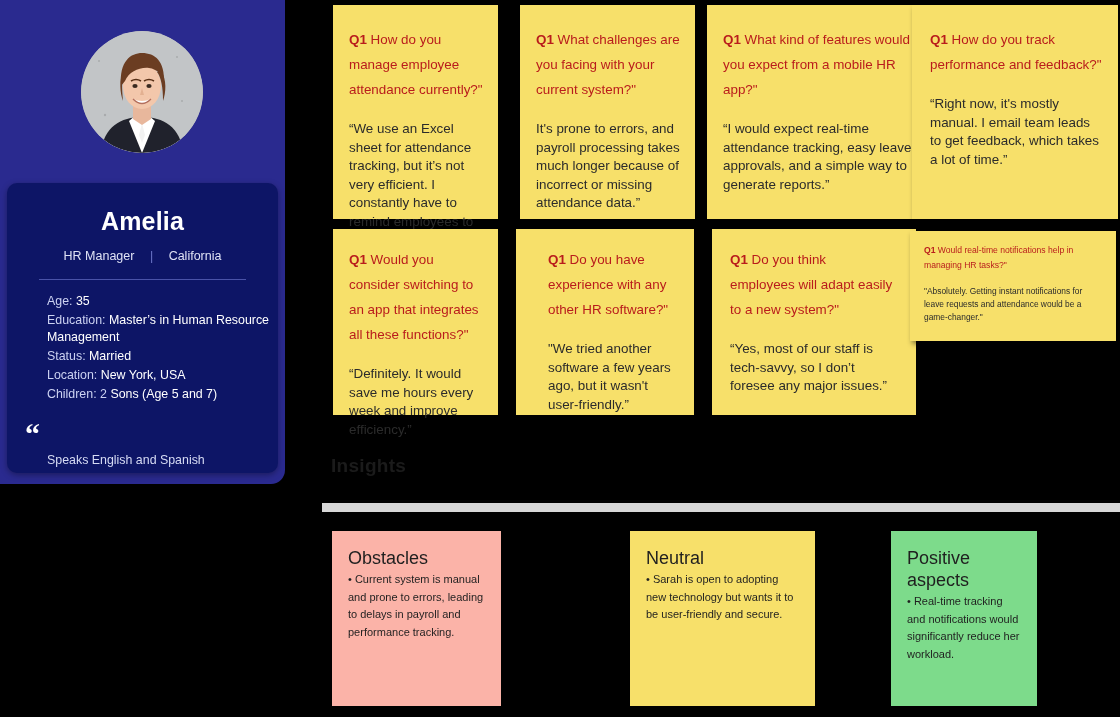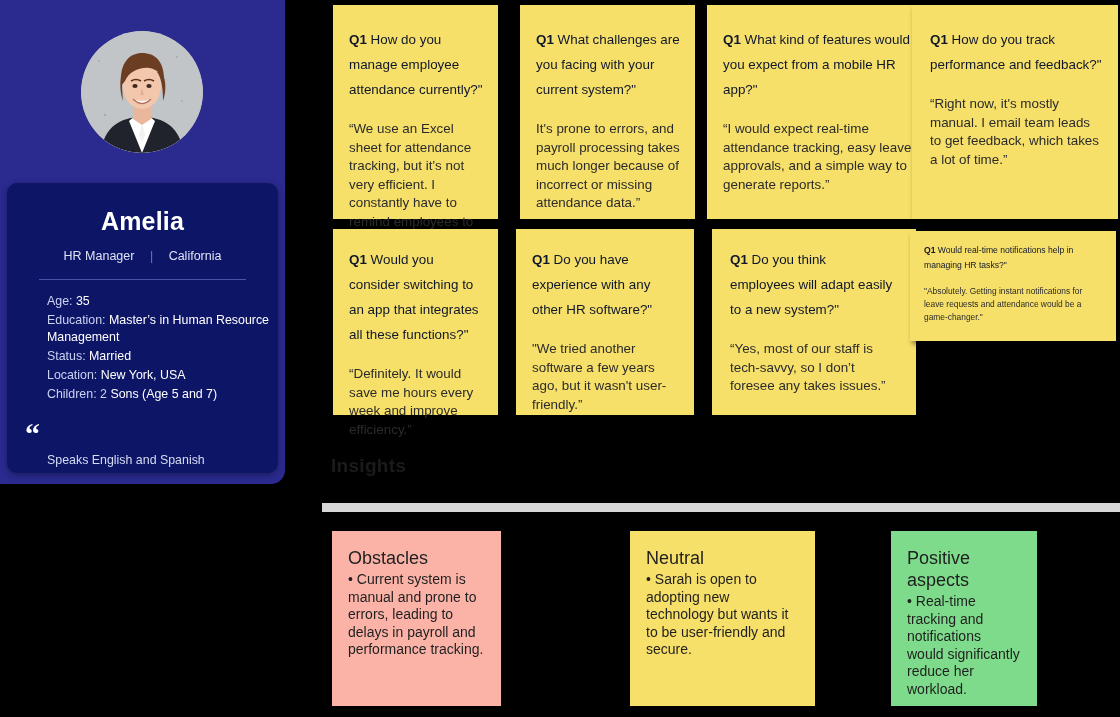--- a/index.html
+++ b/index.html
@@ -50,21 +50,21 @@
     color:#d6dbf4;font-size:12.4px;margin:14px 0 0 40px;
   }
 
   
   .note{
     position:absolute;background:#f7e06a;
     box-shadow:2px 3px 5px rgba(0,0,0,.45);
     box-sizing:border-box;
   }
   .note .q{
-    color:#0f172a;font-size:13.4px;line-height:25px;margin:0;
+    color:#b91c1c;font-size:13.4px;line-height:25px;margin:0;
   }
   .note .q b{font-weight:bold;}
   .note .a{
     color:#2b2b2b;font-size:13.4px;line-height:18.6px;margin:18px 0 0 0;
   }
   
   #note-8{background:#f7e06a;}
   #note-8 .q{font-size:8.6px;line-height:15px;}
   #note-8 .a{font-size:8.4px;line-height:13px;margin-top:12px;}
 
@@ -82,21 +82,21 @@
   
   .sumcard{
     position:absolute;box-sizing:border-box;padding:16px 16px 0 16px;
     box-shadow:2px 3px 5px rgba(0,0,0,.45);
   }
   .sumcard h3{
     margin:0;font-size:18px;font-weight:normal;color:#1f1f1f;
     line-height:22px;
   }
   .sumcard p{
-    margin:2px 0 0 0;font-size:14px;line-height:17.6px;color:#1f1f1f;
+    margin:2px 0 0 0;font-size:11px;line-height:17.6px;color:#1f1f1f;
   }
 </style>
 </head>
 <body>
 
 <div id="persona-panel">
 
   <div id="avatar-wrap">
     <svg id="avatar-photo" viewBox="0 0 122 122">
       <defs>
@@ -210,34 +210,34 @@
 </div>
 
 <div class="note" id="note-5" style="left:333px;top:229px;width:165px;height:186px;padding:18px 14px 0 16px;">
   <p class="q">
     <b>Q1</b>
     <span>Would you consider switching to an app that integrates all these functions?"</span>
   </p>
   <p class="a">“Definitely. It would save me hours every week and improve efficiency.”</p>
 </div>
 
-<div class="note" id="note-6" style="left:516px;top:229px;width:178px;height:186px;padding:18px 14px 0 16px;">
+<div class="note" id="note-6" style="left:516px;top:229px;width:178px;height:186px;padding:18px 14px 0 32px;">
   <p class="q">
     <b>Q1</b>
     <span>Do you have experience with any other HR software?"</span>
   </p>
   <p class="a">"We tried another software a few years ago, but it wasn't user-friendly.”</p>
 </div>
 
 <div class="note" id="note-7" style="left:712px;top:229px;width:204px;height:186px;padding:18px 22px 0 18px;">
   <p class="q">
     <b>Q1</b>
     <span>Do you think employees will adapt easily to a new system?"</span>
   </p>
-  <p class="a">“Yes, most of our staff is tech-savvy, so I don’t foresee any takes issues.”</p>
+  <p class="a">“Yes, most of our staff is tech-savvy, so I don’t foresee any major issues.”</p>
 </div>
 
 <div class="note" id="note-8" style="left:910px;top:231px;width:206px;height:110px;padding:12px 12px 0 14px;">
   <p class="q">
     <b>Q1</b>
     <span>Would real-time notifications help in managing HR tasks?"</span>
   </p>
   <p class="a">"Absolutely. Getting instant notifications for leave requests and attendance would be a game-changer."</p>
 </div>
 

